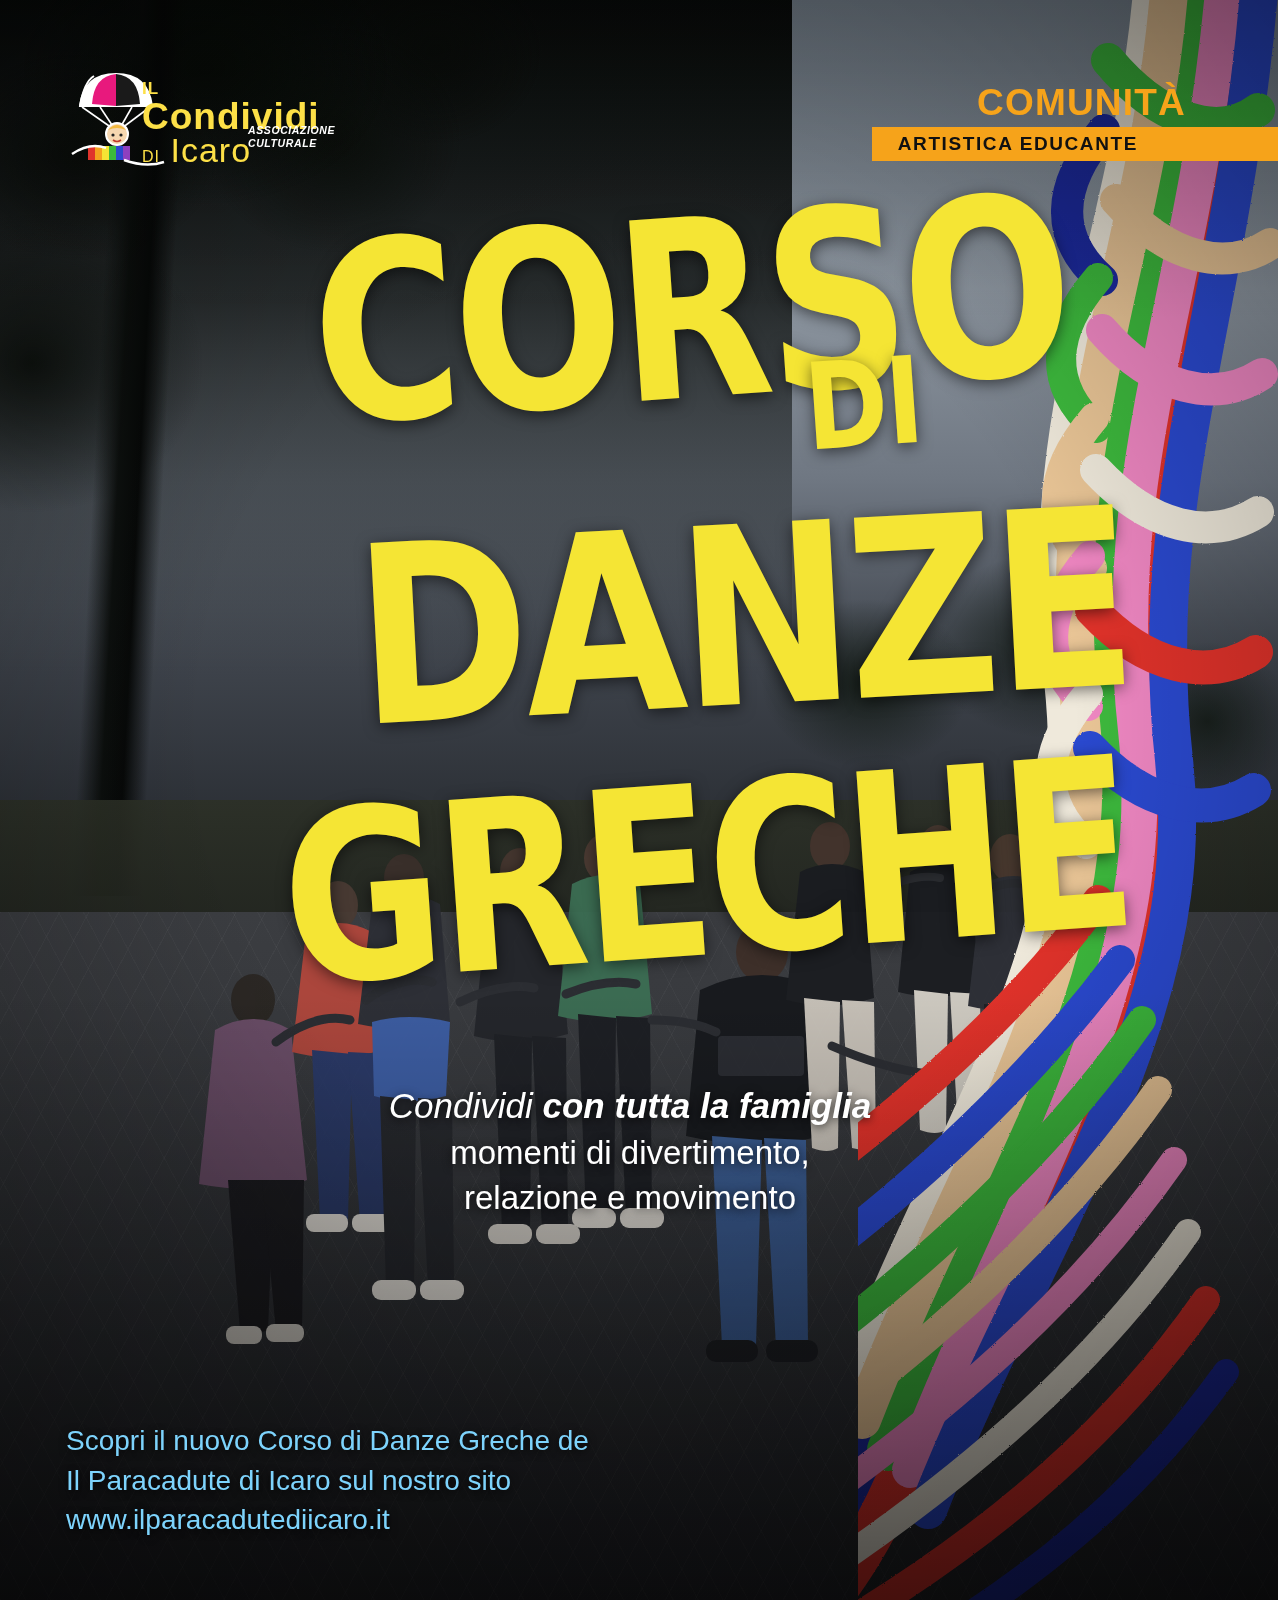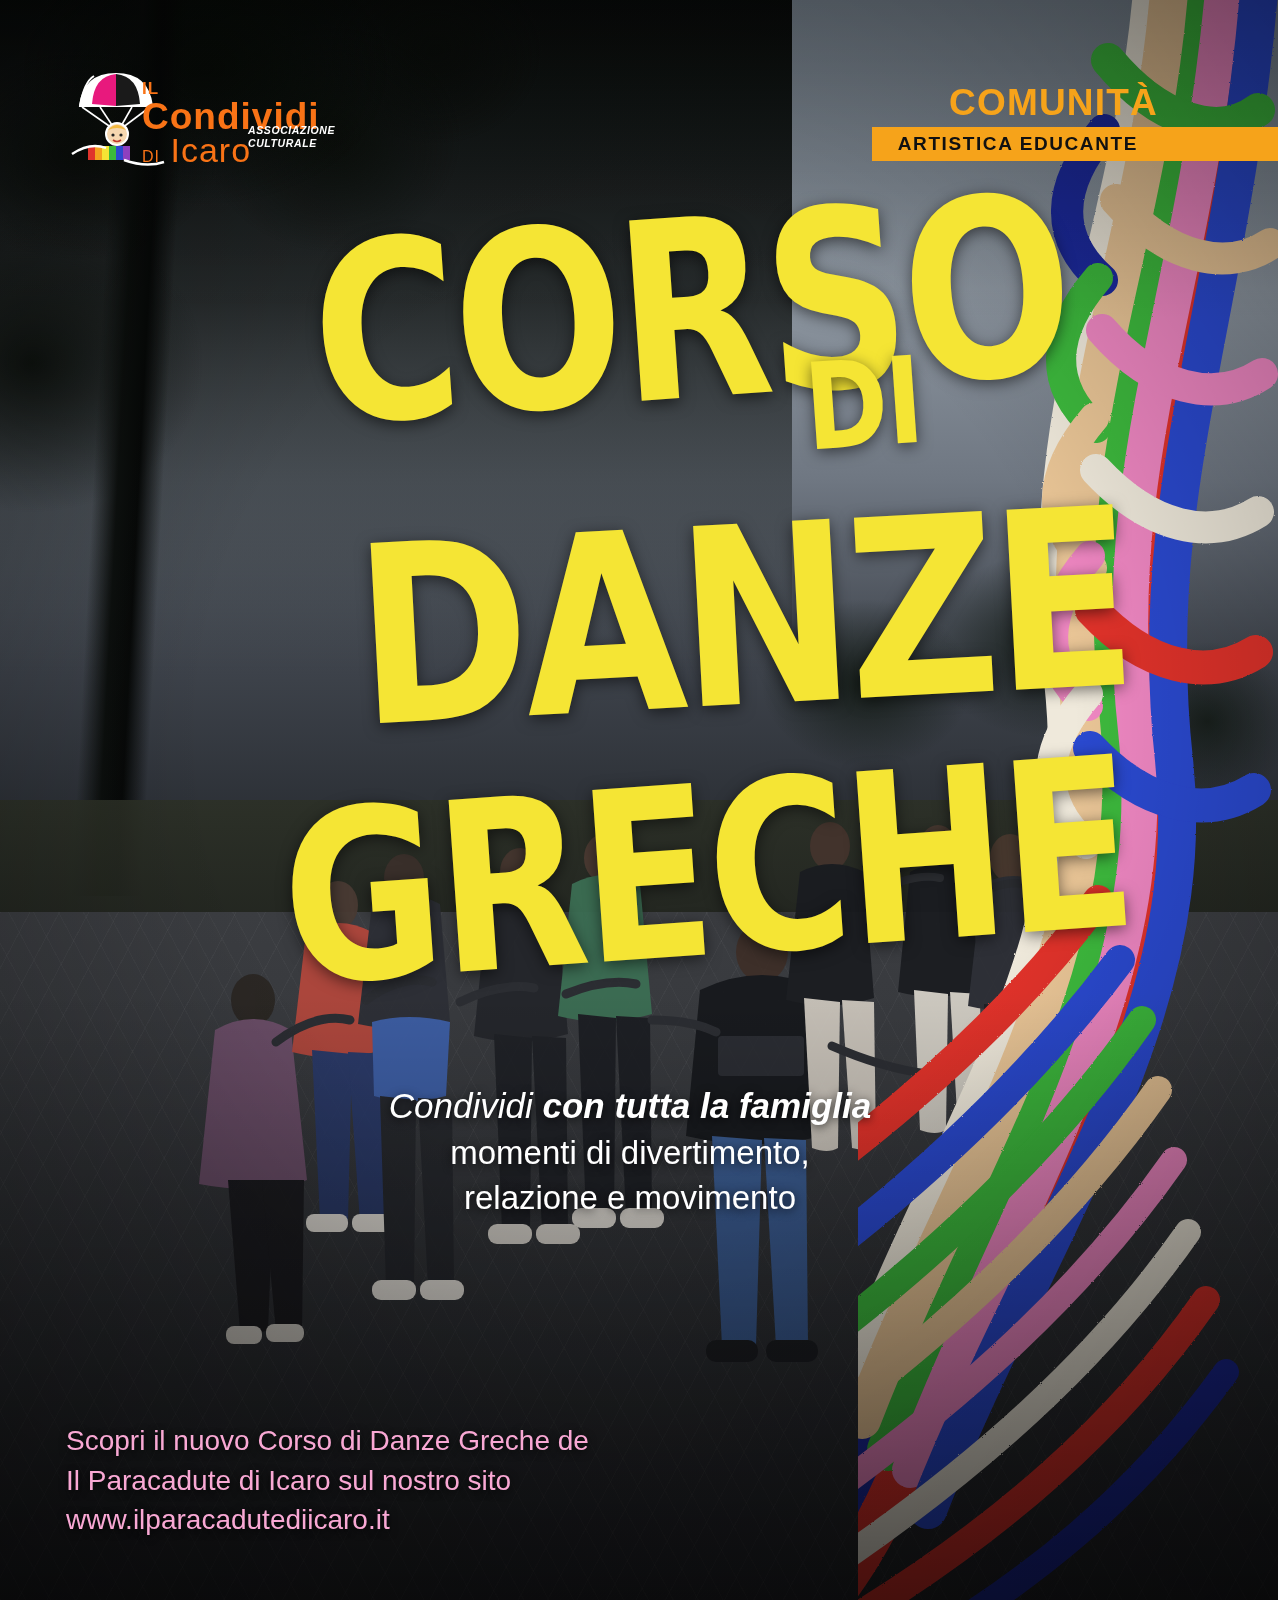--- a/index.html
+++ b/index.html
@@ -98,21 +98,21 @@
     position: absolute;
     left: 62px;
     top: 62px;
     width: 300px;
     height: 120px;
   }
   .logo-text {
     position: absolute;
     left: 80px;
     top: 18px;
-    color: #f97316;
+    color: #fde047;
   }
   .logo-line1 {
     font-size: 17px;
     letter-spacing: 1px;
     font-weight: bold;
     line-height: 1;
   }
   .logo-line2 {
     font-size: 37px;
     font-weight: bold;
@@ -144,21 +144,21 @@
     right: 0;
     top: 84px;
     text-align: right;
   }
   .badge-top {
     color: #f6a31a;
     font-size: 37px;
     font-weight: bold;
     letter-spacing: 1.2px;
     line-height: 1;
-    padding-right: 120px;
+    padding-right: 92px;
   }
   .badge-bar {
     margin-top: 6px;
     background: #f6a31a;
     color: #111;
     font-size: 19px;
     font-weight: bold;
     letter-spacing: 1.6px;
     padding: 6px 140px 6px 26px;
     display: inline-block;
@@ -245,21 +245,21 @@
     font-size: 33px;
     line-height: 1.25;
     margin-top: 4px;
   }
 
   
   .footer {
     position: absolute;
     left: 66px;
     bottom: 60px;
-    color: #f9a8d4;
+    color: #7dd3fc;
     font-size: 28px;
     line-height: 1.42;
     text-shadow: 0 2px 8px rgba(0,0,0,0.8);
   }
 </style>
 </head>
 <body>
 
 <div class="poster">
 

